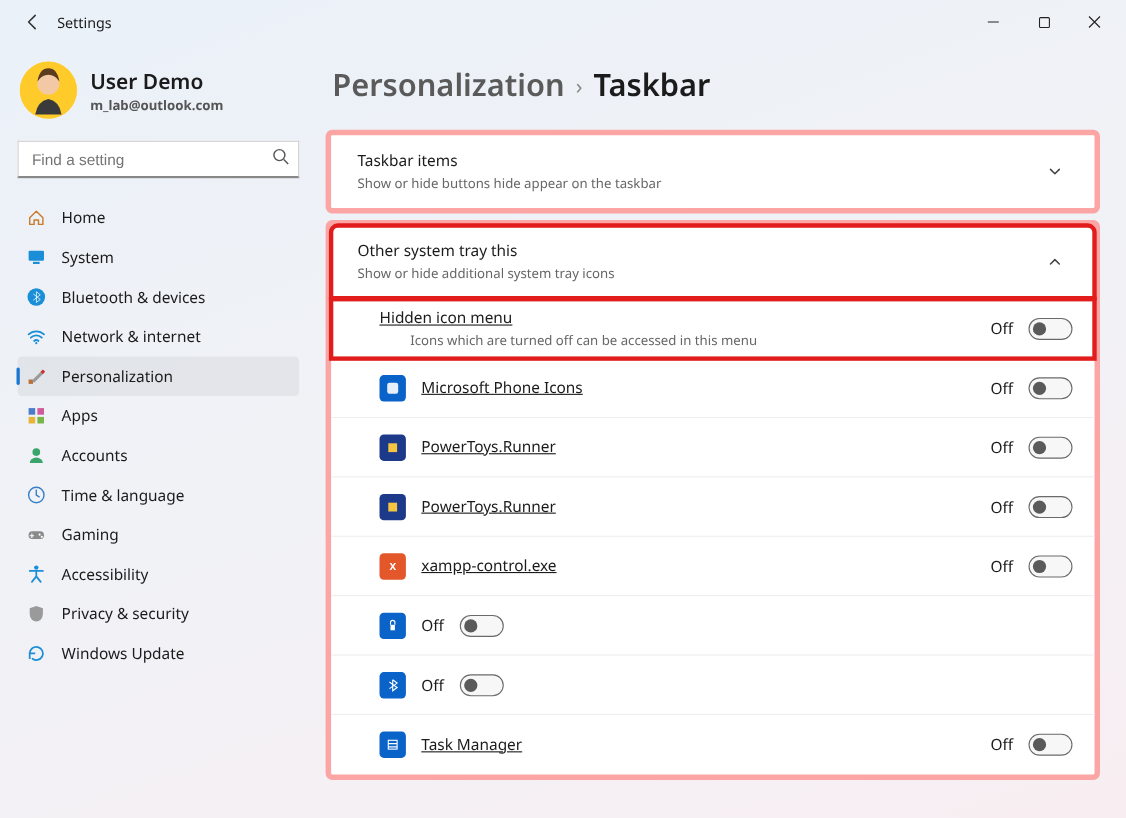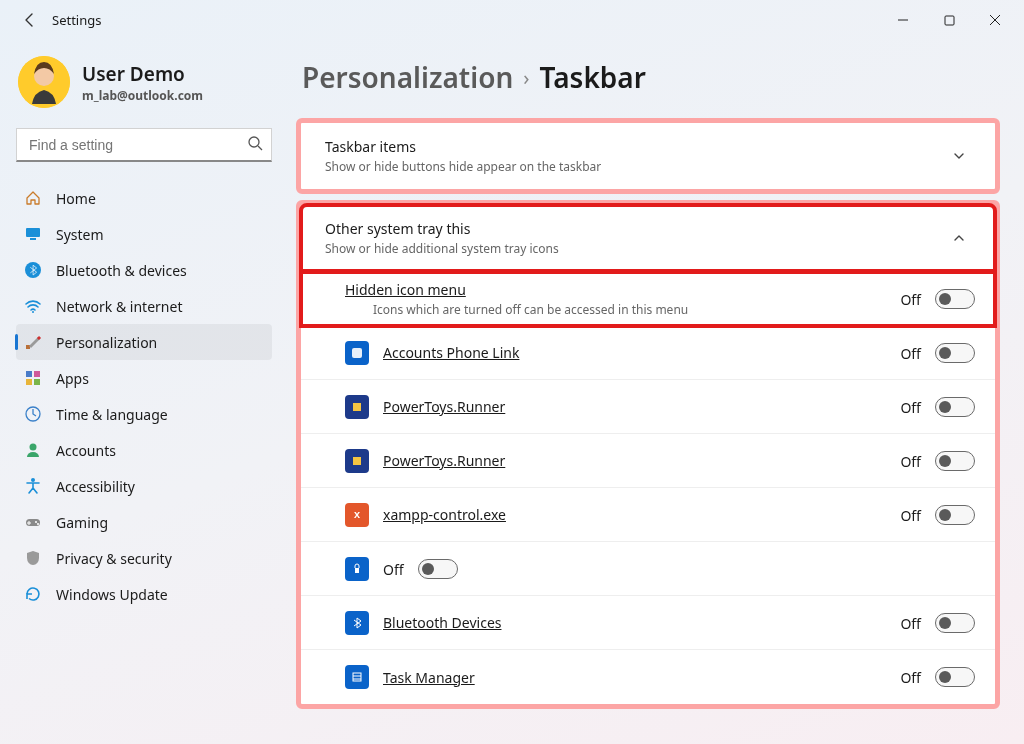--- a/index.html
+++ b/index.html
@@ -294,54 +294,54 @@
               <rect x="10" y="2" width="6" height="6" fill="#d05a9a"></rect>
               <rect x="2" y="10" width="6" height="6" fill="#e8b53a"></rect>
               <rect x="10" y="10" width="6" height="6" fill="#7ab54a"></rect>
             </svg>
           </span>
         <span>Apps</span>
       </div>
       <div class="navitem">
         <span class="navicon">
             <svg width="18" height="18" viewBox="0 0 18 18">
+              <circle cx="9" cy="6" r="3.5" fill="#3aa56a"></circle>
+              <path d="M3 16 a6 5 0 0 1 12 0 z" fill="#3aa56a"></path>
+            </svg>
+          </span>
+        <span>Accounts</span>
+      </div>
+      <div class="navitem">
+        <span class="navicon">
+            <svg width="18" height="18" viewBox="0 0 18 18">
               <circle cx="9" cy="9" r="7" fill="none" stroke="#3a80c9" stroke-width="1.3"></circle>
               <path d="M9 4 V9 L12 11" stroke="#3a80c9" stroke-width="1.3" fill="none"></path>
             </svg>
           </span>
         <span>Time &amp; language</span>
-      </div>
-      <div class="navitem">
-        <span class="navicon">
-            <svg width="18" height="18" viewBox="0 0 18 18">
-              <circle cx="9" cy="6" r="3.5" fill="#3aa56a"></circle>
-              <path d="M3 16 a6 5 0 0 1 12 0 z" fill="#3aa56a"></path>
-            </svg>
-          </span>
-        <span>Accounts</span>
-      </div>
-      <div class="navitem">
-        <span class="navicon">
-            <svg width="18" height="18" viewBox="0 0 18 18">
-              <circle cx="9" cy="3" r="2" fill="#1a8fd8"></circle>
-              <path d="M3 6 L15 6 M9 6 V11 M9 11 L5 16 M9 11 L13 16" stroke="#1a8fd8" stroke-width="1.6" fill="none" stroke-linecap="round"></path>
-            </svg>
-          </span>
-        <span>Accessibility</span>
       </div>
       <div class="navitem">
         <span class="navicon">
             <svg width="18" height="18" viewBox="0 0 18 18">
               <rect x="2" y="6" width="14" height="7" rx="3.5" fill="#8a8a8a"></rect>
               <circle cx="12" cy="9" r="1" fill="#fff"></circle>
               <circle cx="14" cy="11" r="1" fill="#fff"></circle>
               <path d="M5 8 V12 M3 10 H7" stroke="#fff" stroke-width="1"></path>
             </svg>
           </span>
         <span>Gaming</span>
+      </div>
+      <div class="navitem">
+        <span class="navicon">
+            <svg width="18" height="18" viewBox="0 0 18 18">
+              <circle cx="9" cy="3" r="2" fill="#1a8fd8"></circle>
+              <path d="M3 6 L15 6 M9 6 V11 M9 11 L5 16 M9 11 L13 16" stroke="#1a8fd8" stroke-width="1.6" fill="none" stroke-linecap="round"></path>
+            </svg>
+          </span>
+        <span>Accessibility</span>
       </div>
       <div class="navitem">
         <span class="navicon">
             <svg width="18" height="18" viewBox="0 0 18 18">
               <path d="M9 2 L15 4 V9 a6 7 0 0 1 -6 7 a6 7 0 0 1 -6 -7 V4 Z" fill="#9a9a9a"></path>
             </svg>
           </span>
         <span>Privacy &amp; security</span>
       </div>
       <div class="navitem">
@@ -406,21 +406,21 @@
           </div>
         </div>
 
         <div class="subrow">
           <div class="appicon bg-blue">
               <svg width="14" height="14" viewBox="0 0 14 14">
                 <rect x="2" y="2" width="10" height="10" rx="2" fill="#fff" opacity="0.9"></rect>
               </svg>
             </div>
           <div class="rtxt">
-              <div class="rttl">Accounts Phone Link</div>
+              <div class="rttl">Microsoft Phone Icons</div>
             </div>
           <div class="toggle-wrap">
             <span class="toggle-state">Off</span>
             <div class="toggle">
                 <div class="knob"></div>
               </div>
           </div>
         </div>
 
         <div class="subrow">
@@ -487,23 +487,20 @@
                 <div class="knob"></div>
               </div>
           </div>
         </div>
 
         <div class="subrow">
           <div class="appicon bg-blue">
               <svg width="14" height="14" viewBox="0 0 14 14">
                 <path d="M7 2 V12 L11 9 L4 4 M7 2 L11 5 L4 10" stroke="#fff" stroke-width="1" fill="none"></path>
               </svg>
-            </div>
-          <div class="rtxt">
-              <div class="rttl">Bluetooth Devices</div>
             </div>
           <div class="toggle-wrap">
             <span class="toggle-state">Off</span>
             <div class="toggle">
                 <div class="knob"></div>
               </div>
           </div>
         </div>
 
         <div class="subrow">

